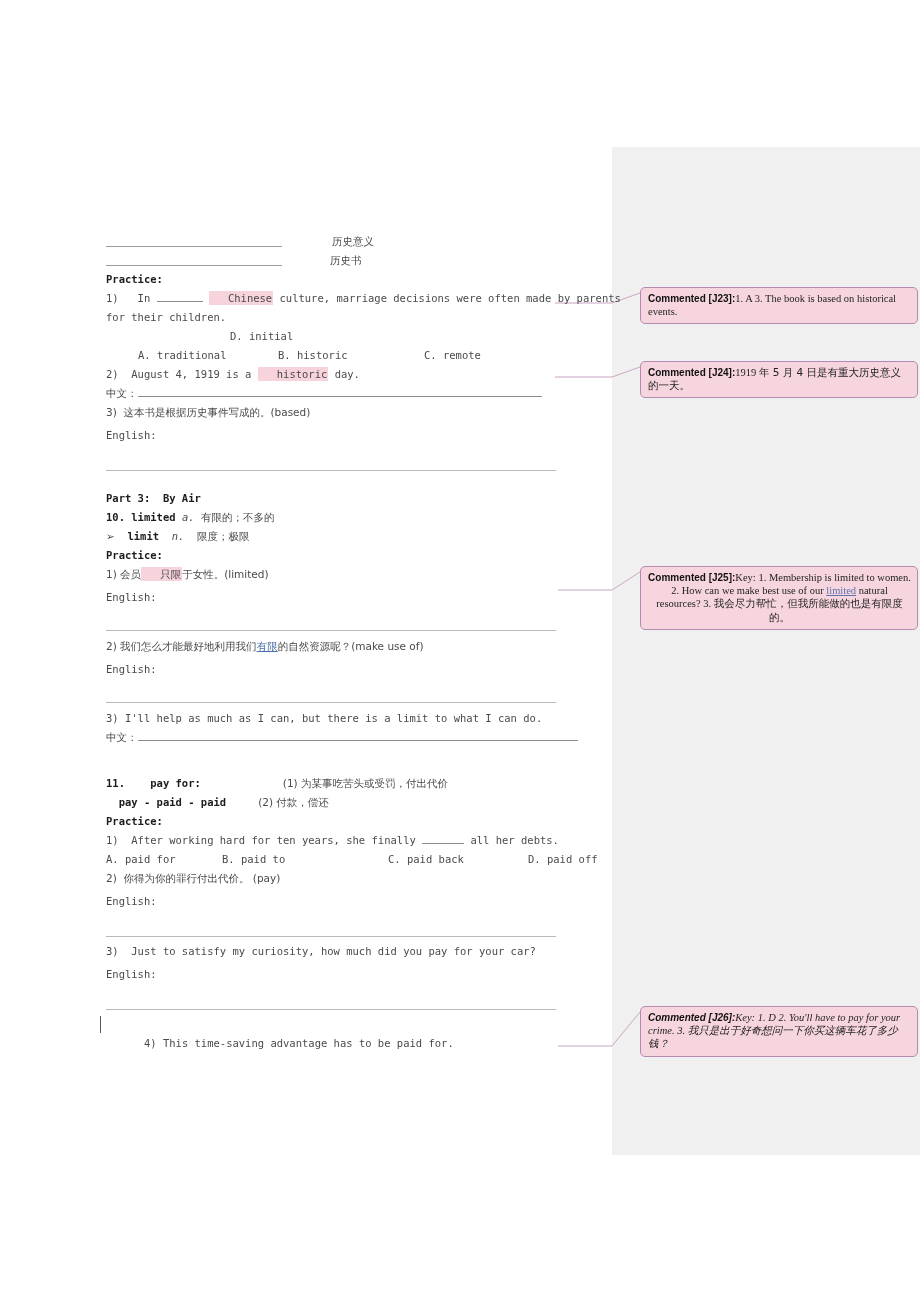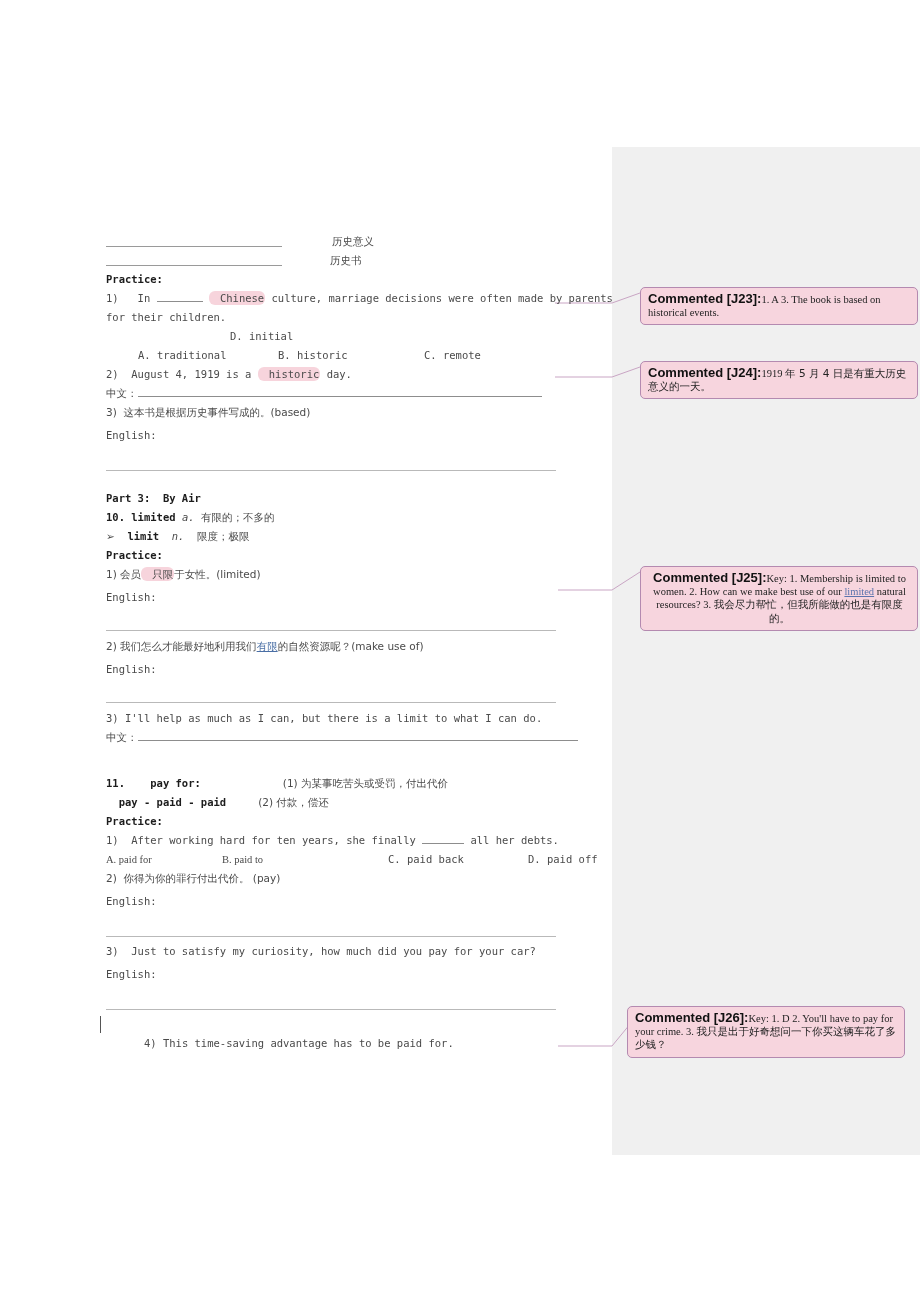--- a/index.html
+++ b/index.html
@@ -48,22 +48,21 @@
   }
   .line.cjk, .cjk {
     font-family: "DejaVu Sans", "Liberation Sans", sans-serif;
   }
   .bold { font-weight: bold; color: #1c1c1c; }
   .ital { font-style: italic; }
 
   
   .hl {
     background: #f7d4dc;
-    padding: 1px 1px 1px 11px;
-    border-radius: 6px;
+    padding: 1px 1px 1px 19px;
   }
   
   .link {
     color: #4a6fa5;
     text-decoration: underline;
     text-align: center;
   }
 
   
   .blank {
@@ -105,21 +104,21 @@
     padding: 4px 6px 5px 7px;
     font-family: "Liberation Serif", "DejaVu Serif", serif;
     font-size: 10.5px;
     line-height: 13.2px;
     color: #232323;
     width: 278px;
   }
   .comment .tag {
     font-family: "Liberation Sans", "DejaVu Sans", sans-serif;
     font-weight: bold;
-    font-size: 13px;
+    font-size: 10px;
     color: #111;
   }
   .comment .cn {
     font-family: "DejaVu Sans", "Liberation Sans", sans-serif;
   }
   .comment .clink {
     color: #5b74ad;
     text-decoration: underline;
   }
 
@@ -200,21 +199,21 @@
     <div class="line"><span>3)</span><span> I'll help as much as I can, but there is a limit to what I can do.</span></div>
     <div class="line cjk"><span>中文：</span><span class="blank" style="width:440px;height:12px;"></span></div>
 
     <div class="line" style="margin-top:27px;"><span class="bold">11.</span><span class="bold">    </span><span class="bold">pay for:</span><span class="cjk" style="display:inline-block;width:82px;"> </span><span class="cjk">(1) 为某事吃苦头或受罚，付出代价</span></div>
 
     <div class="line"><span class="bold">  </span><span class="bold">pay - paid - paid</span><span class="cjk" style="display:inline-block;width:32px;"> </span><span class="cjk">(2) 付款，偿还</span></div>
 
     <div class="line bold">Practice:</div>
 
     <div class="line"><span>1)</span><span>  After working hard for ten years, she finally </span><span class="blank" style="width:42px;height:11px;"></span><span> all her debts.</span></div>
-    <div class="line"><span style="display:inline-block;width:116px;font-family:Liberation Serif, serif;">A. paid for</span><span style="display:inline-block;width:166px;font-family:Liberation Serif, serif;">B. paid to</span><span style="display:inline-block;width:140px;">C. paid back</span><span>D. paid off</span></div>
+    <div class="line"><span style="display:inline-block;width:116px;">A. paid for</span><span style="display:inline-block;width:166px;">B. paid to</span><span style="display:inline-block;width:140px;">C. paid back</span><span>D. paid off</span></div>
 
     <div class="line cjk"><span>2)</span><span>  你得为你的罪行付出代价。 (pay)</span></div>
     <div class="line" style="height:26px;line-height:26px;">English:</div>
     <div class="line" style="height:28px;">
       <span class="rule" style="left:0;top:22px;width:450px;"></span>
     </div>
 
     <div class="line"><span>3)</span><span>  Just to satisfy my curiosity, how much did you pay for your car?</span></div>
     <div class="line" style="height:26px;line-height:26px;">English:</div>
     <div class="line" style="height:28px;">
@@ -231,17 +230,17 @@
   </div>
 
   <div class="comment" style="left:640px;top:361px;">
     <span class="tag">Commented [J24]:</span><span>1919 </span><span class="cn">年 5 月 4 日是有重大历史意义的一天。</span>
   </div>
 
   <div class="comment" style="left:640px;top:566px;text-align:center;">
     <span class="tag">Commented [J25]:</span><span>Key: 1. Membership is limited to women.      2. How can we make best use of our </span><span class="clink">limited</span><span> natural resources?   3. </span><span class="cn">我会尽力帮忙，但我所能做的也是有限度的。</span>
   </div>
 
-  <div class="comment" style="left:627px;top:1006px;">
+  <div class="comment" style="left:640px;top:1006px;font-style:italic;">
     <span class="tag">Commented [J26]:</span><span>Key: 1. D      2. You'll have to pay for your crime.   3. </span><span class="cn">我只是出于好奇想问一下你买这辆车花了多少钱？</span>
   </div>
 
 </div>
 
 </body></html>

